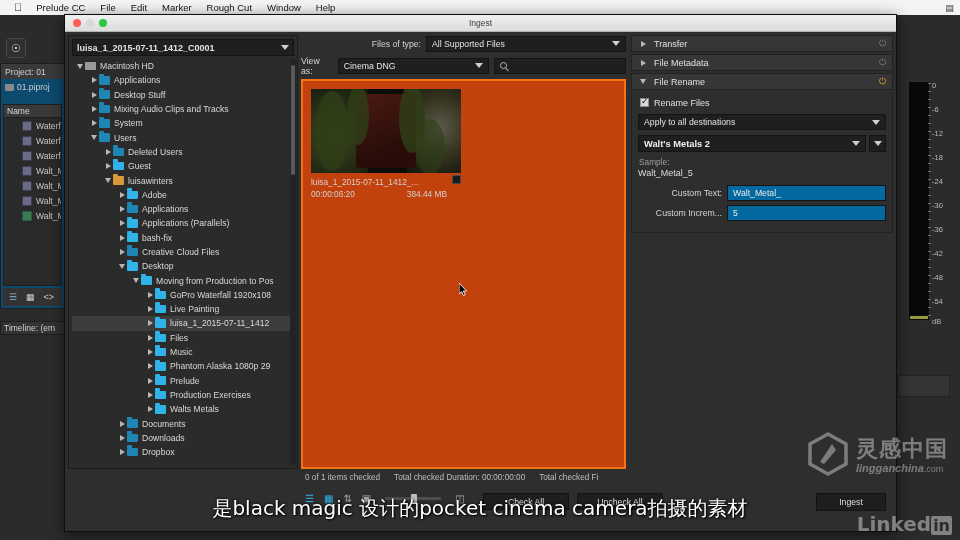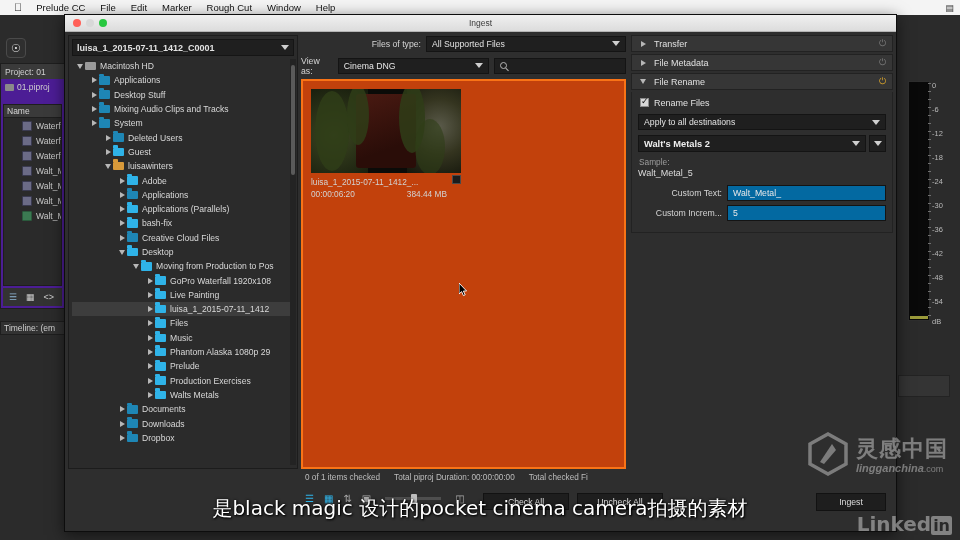--- a/index.html
+++ b/index.html
@@ -20,21 +20,21 @@
 
   
   .app { position:absolute; left:0; top:15px; width:960px; height:525px; background:#2b2b2b; }
 
   .cc-logo { position:absolute; left:6px; top:23px; width:20px; height:20px;
              border-radius:4px; background:#2f2f2f; border:1px solid #4a4a4a;
              display:flex; align-items:center; justify-content:center;
              color:#e6e6e6; font-size:11px; }
 
   .proj-panel { position:absolute; left:0px; top:48px; width:65px; height:246px;
-                background:#4c1d95; border:1px solid #1e1e1e; }
+                background:#0c4a6e; border:1px solid #1e1e1e; }
   .proj-title { height:15px; display:flex; align-items:center; padding-left:4px;
                 font-size:8.5px; color:#d0d0d0; background:#3a3a3a; }
   .proj-file { height:16px; display:flex; align-items:center; gap:3px; padding-left:4px;
                font-size:8.5px; color:#cfcfcf; }
   .mini-folder { width:9px; height:7px; background:#8a8a8a; border-radius:1px; }
   .proj-list { position:absolute; left:2px; top:40px; right:2px; bottom:22px;
                background:#2a2a2a; border:1px solid #1e1e1e; }
   .proj-list .hdr { font-size:8.5px; color:#d8d8d8; padding:1px 0 1px 3px;
                     background:#3a3a3a; border-bottom:1px solid #1e1e1e; }
   .prow { height:15px; display:flex; align-items:center; gap:4px;
@@ -400,20 +400,27 @@
               <span class="fld dark"></span>
               <span>Mixing Audio Clips and Tracks</span>
             </div>
             <div class="tnode" style="padding-left: 17px;">
               <span class="tw">
                 <i class="ar"></i>
               </span>
               <span class="fld dark"></span>
               <span>System</span>
             </div>
+            <div class="tnode" style="padding-left: 17px;">
+              <span class="tw">
+                <i class="ard"></i>
+              </span>
+              <span class="fld dark"></span>
+              <span>Users</span>
+            </div>
             <div class="tnode" style="padding-left: 31px;">
               <span class="tw">
                 <i class="ar"></i>
               </span>
               <span class="fld dark"></span>
               <span>Deleted Users</span>
             </div>
             <div class="tnode" style="padding-left: 31px;">
               <span class="tw">
                 <i class="ar"></i>
@@ -677,21 +684,21 @@
             <span class="in">
               <span>5</span>
             </span>
           </div>
         </div>
       </div>
 
       <div class="dlg-foot">
         <div class="statusline">
           <span>0 of 1 items checked</span>
-          <span>Total piproj Duration: 00:00:00:00</span>
+          <span>Total checked Duration: 00:00:00:00</span>
           <span>Total checked Fi</span>
         </div>
         <div class="foot-tools">
           <span class="ft blue">☰</span>
           <span class="ft blue">▦</span>
           <span class="ft">⇅</span>
           <span class="ft">▣</span>
           <span class="slider">
               <i></i>
             </span>

